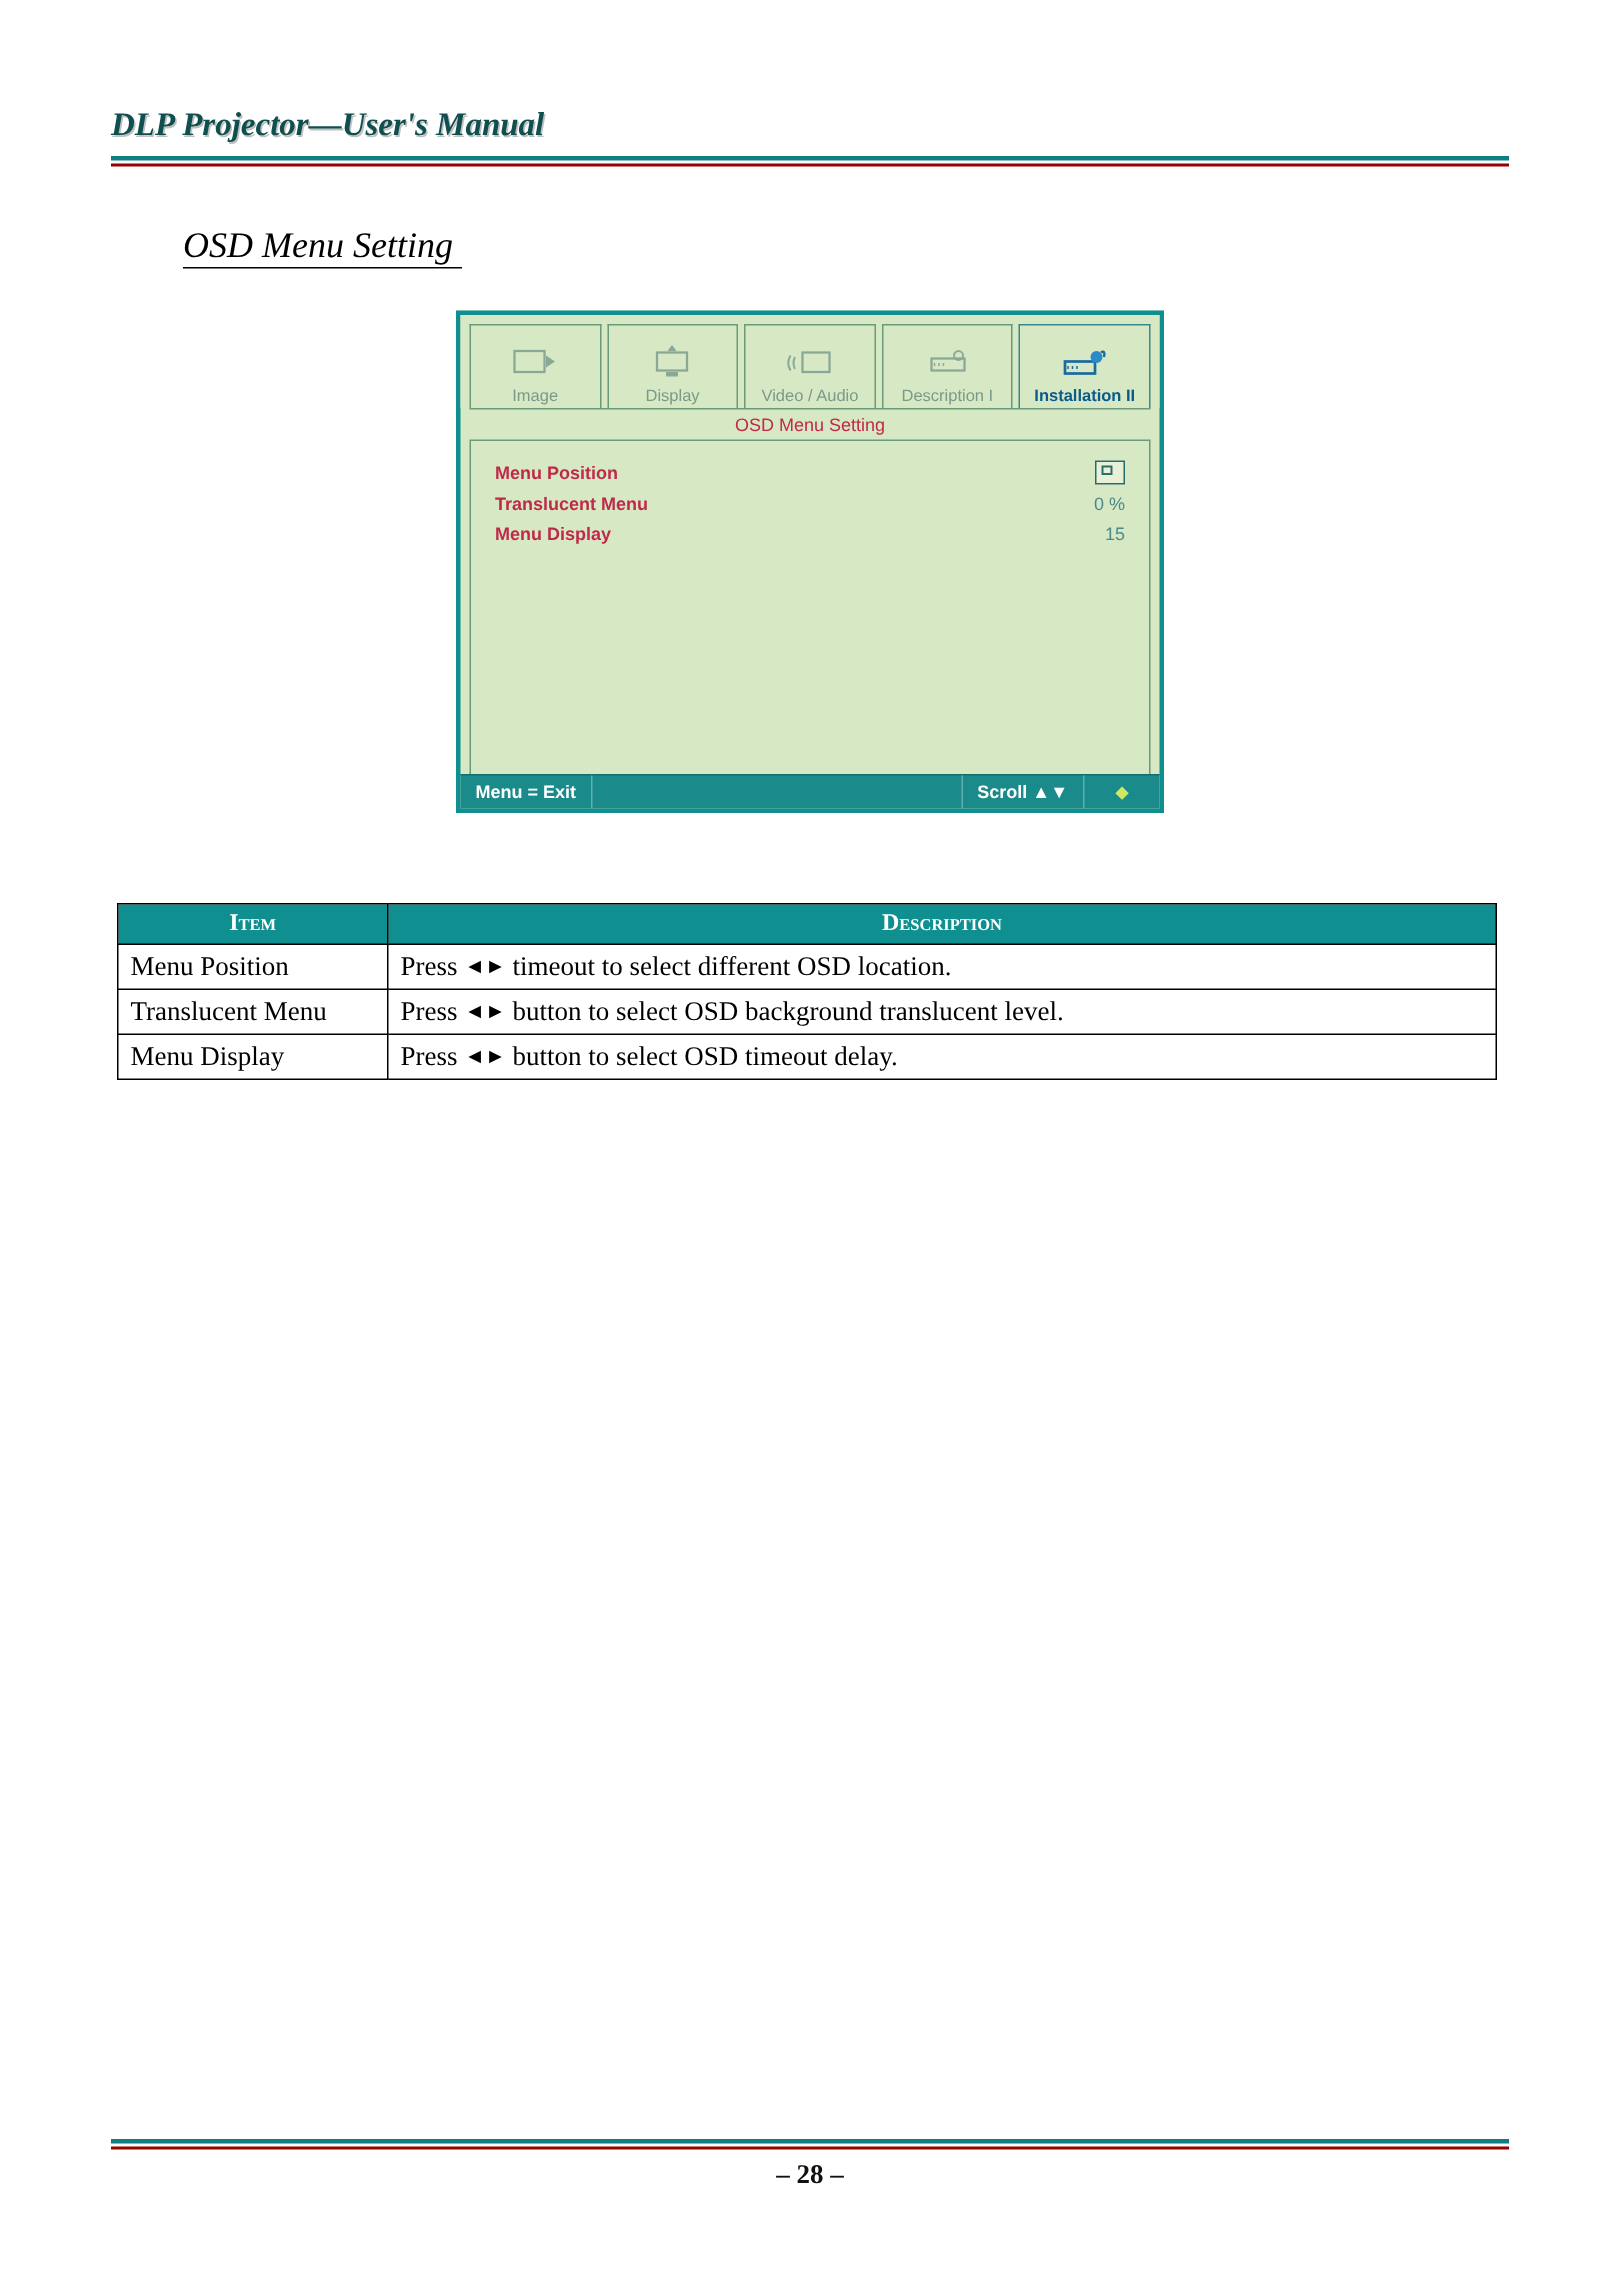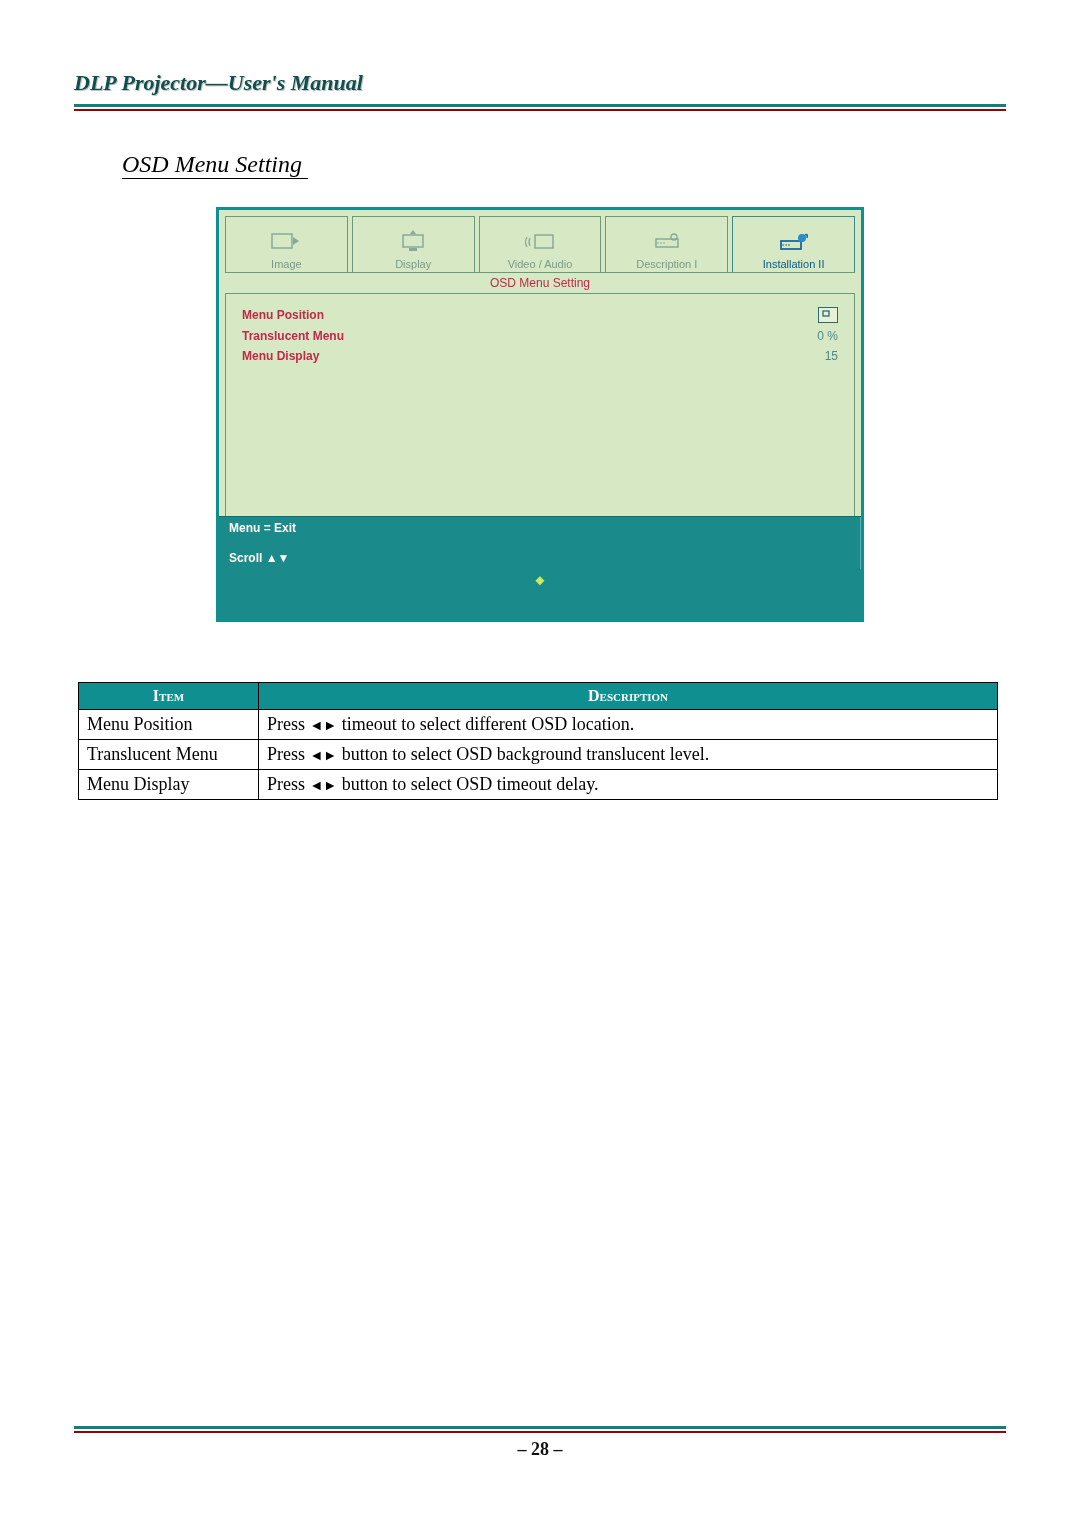--- a/index.html
+++ b/index.html
@@ -39,21 +39,21 @@
     font-style: italic;
     font-size: 24px;
     color: #000;
     margin: 40px 0 8px 48px;
     border-bottom: 1.5px solid #000;
     display: inline-block;
     padding-right: 6px;
   }
   
   .osd-wrap {
-    width: 648px;
+    width: 472px;
     margin: 20px auto 0 auto;
     border: 3px solid #0f8f8f;
     background: #d7e8c4;
     font-family: Arial, sans-serif;
   }
   .osd-tabs {
     display: flex;
     gap: 4px;
     padding: 6px 6px 0 6px;
     background: #d7e8c4;
@@ -68,21 +68,21 @@
     color: #7a9a8a;
     background: #d7e8c4;
     display: flex;
     flex-direction: column;
     align-items: center;
     justify-content: flex-end;
     min-height: 56px;
   }
   .osd-tab.active {
     color: #0a5a8a;
-    font-weight: normal;
+    font-weight: bold;
     border-color: #3a8a8a;
   }
   .osd-tab svg { width: 34px; height: 26px; margin-bottom: 3px; }
   .osd-subtitle {
     background: #d7e8c4;
     border-top: 1px solid #6a9a7a;
     border-bottom: 1px solid #6a9a7a;
     text-align: center;
     color: #c02a4a;
     font-size: 12px;
@@ -118,21 +118,20 @@
     align-items: center;
     justify-content: center;
   }
   .osd-footer {
     display: flex;
     background: #1a8a8a;
     color: #fff;
     font-size: 12px;
     font-weight: bold;
     border-top: 1px solid #0f6f6f;
-    flex-direction: column;
   }
   .osd-footer > div {
     padding: 4px 10px;
     border-right: 1px solid #5fb0b0;
   }
   .osd-footer > div:last-child { border-right: none; flex:0 0 50px; text-align:center; color:#cfe860;}
   .osd-footer .spacer { flex: 1; }
   
   .desc-table {
     width: 920px;

